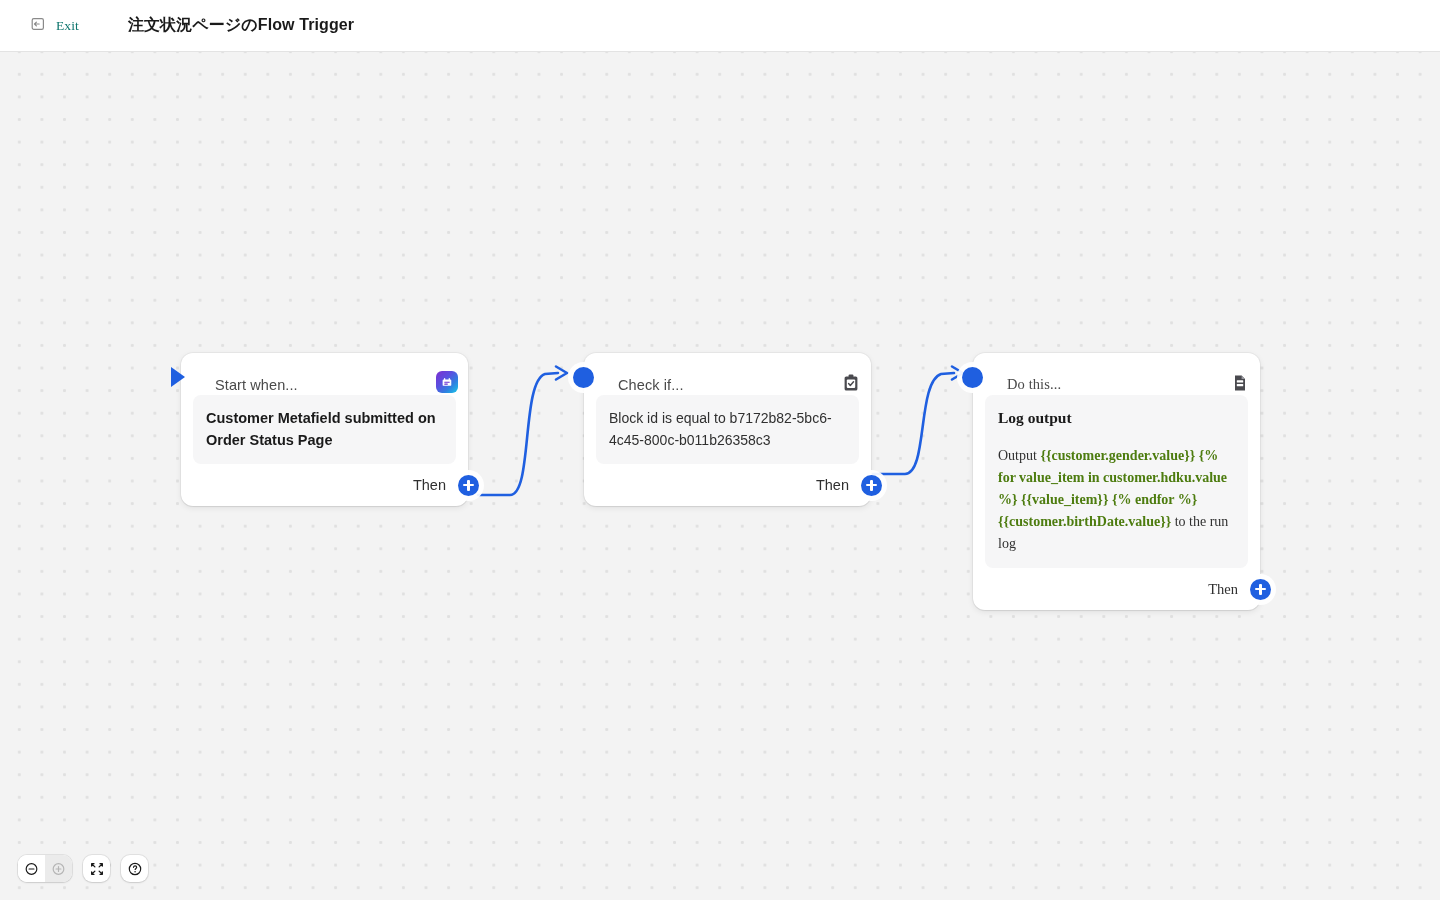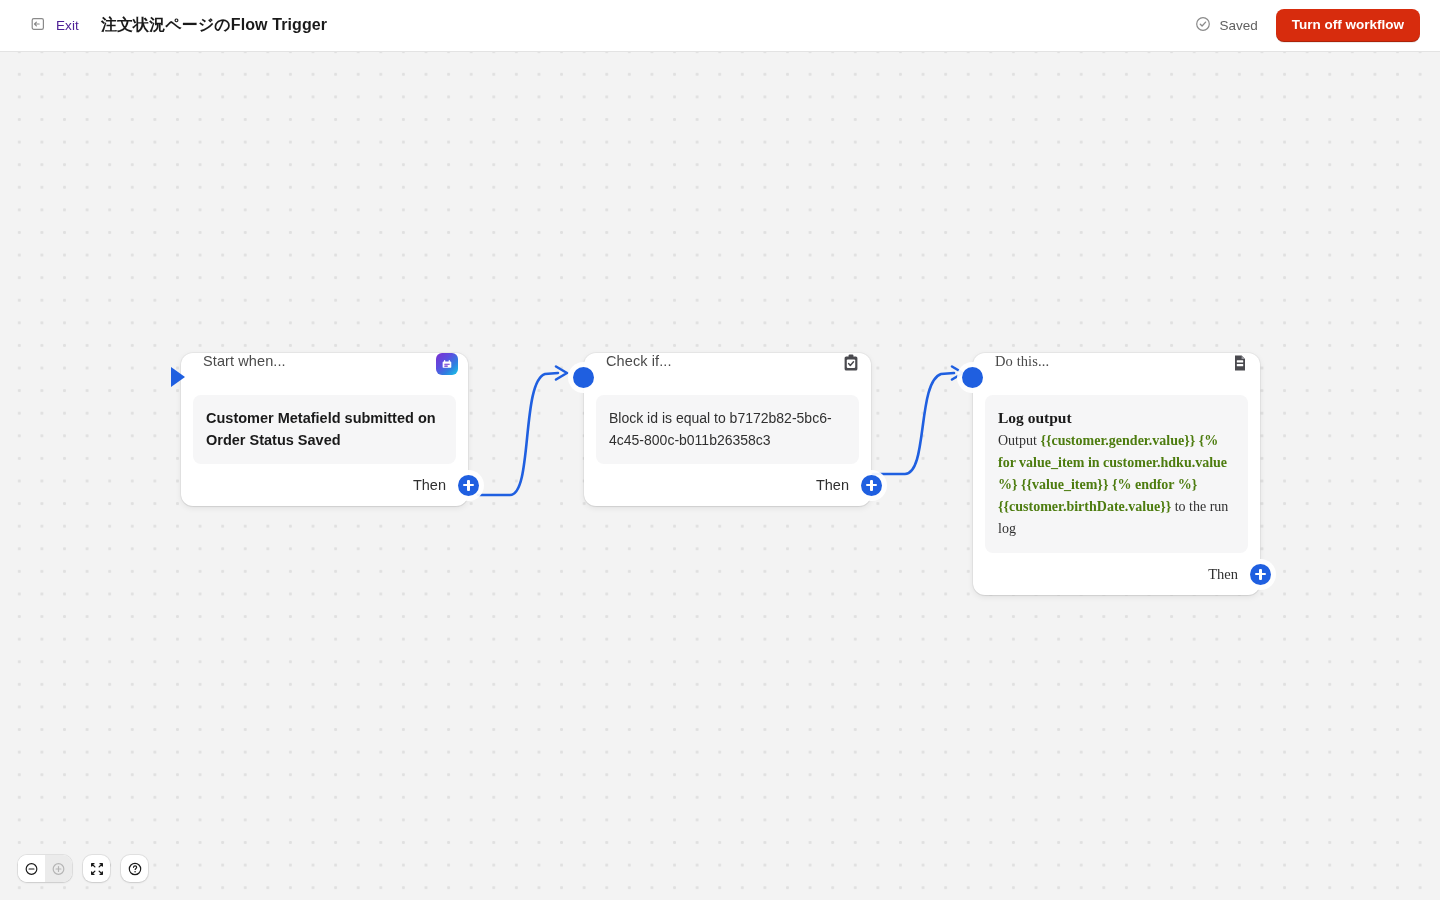--- a/index.html
+++ b/index.html
@@ -19,24 +19,24 @@
     border-bottom: 1px solid #e3e3e3;
     display: flex; align-items: center;
     z-index: 40;
   }
   .exit-btn {
     display: flex; align-items: center; gap: 10px;
     margin-left: 26px; cursor: pointer;
     padding: 4px 4px; border-radius: 6px;
   }
   .exit-label {
-    font-size: 13.5px; color: #4c1d95; letter-spacing: .1px;
+    font-size: 13.5px; color: #0f766e; letter-spacing: .1px; font-family: Liberation Serif, serif;
   }
   .flow-title {
-    margin-left: 18px;
+    margin-left: 45px;
     font-size: 16px; font-weight: 700; color: #1a1a1a;
     letter-spacing: .1px;
     text-align: right;
   }
   .topbar-right {
     margin-left: auto; margin-right: 20px;
     display: flex; align-items: center; gap: 18px;
   }
   .saved {
     display: flex; align-items: center; gap: 8px;
@@ -67,23 +67,24 @@
 
   
   .node {
     position: absolute;
     background: #ffffff;
     border-radius: 12px;
     box-shadow: 0 0 0 1px rgba(0,0,0,.04), 0 1px 1px rgba(0,0,0,.06), 0 2px 6px rgba(0,0,0,.08);
     padding: 0;
   }
   .node-head {
-    display: flex; align-items: flex-start;
+    display: flex; align-items: flex-end;
     height: 40px;
     padding: 0 10px 0 22px;
+    margin-left: 12px;
   }
   .node-title {
     font-size: 14.5px; color: #4a4a4a; letter-spacing: .1px;
   }
   .node-icon { margin-left: auto; display: flex; align-items: center; }
 
   .node-body {
     margin: 2px 12px 6px 12px;
     background: #f6f6f7;
     border-radius: 8px;
@@ -92,21 +93,21 @@
   .body-strong {
     font-size: 14.5px; font-weight: 700; color: #1a1a1a;
     line-height: 22px;
   }
   .body-plain {
     font-size: 14px; color: #303030; line-height: 22px;
   }
   .body-plain b { font-weight: 700; color: #4d7c0f; margin-top: 36px; }
   .body-title {
     font-size: 15.5px; font-weight: 700; color: #1a1a1a;
-    line-height: 22px; margin-bottom: 1px;
+    line-height: 22px; margin-bottom: 16px;
   }
 
   .port-row {
     display: flex; align-items: center; justify-content: flex-end;
     height: 30px;
     padding-right: 12px;
     position: relative;
     padding-left: 33px;
   }
   .port-row:last-child { margin-bottom: 6px; }
@@ -183,32 +184,20 @@
   <div class="exit-btn">
     <span>
       <svg width="16" height="16" viewBox="0 0 16 16" fill="none">
         <rect x="2.2" y="2.6" width="11.2" height="10.8" rx="1.6" stroke="#8a8a8a" stroke-width="1.2"></rect>
         <path d="M9.2 8H4.6M6.4 6.1 4.5 8l1.9 1.9" stroke="#8a8a8a" stroke-width="1.2" stroke-linecap="round" stroke-linejoin="round"></path>
       </svg>
     </span>
     <span class="exit-label">Exit</span>
   </div>
   <div class="flow-title">注文状況ページのFlow Trigger</div>
-  <div class="topbar-right">
-    <div class="saved">
-      <span>
-        <svg width="16" height="16" viewBox="0 0 16 16" fill="none">
-          <circle cx="8" cy="8" r="6.3" stroke="#8a8a8a" stroke-width="1.2"></circle>
-          <path d="M5.3 8.2 7.1 10l3.5-3.9" stroke="#8a8a8a" stroke-width="1.3" stroke-linecap="round" stroke-linejoin="round"></path>
-        </svg>
-      </span>
-      <span>Saved</span>
-    </div>
-    <button class="turnoff-btn">Turn off workflow</button>
-  </div>
 </div>
 
 <div class="canvas">
 
   <svg class="edges">
 
     <path d="M 478 443 L 510 443 C 533 443 521 330 545 322 L 558 321" stroke="#1f5fe0" stroke-width="2.6" fill="none" stroke-linecap="round"></path>
     <path d="M 556 314.5 L 567 321 L 556 327.5" stroke="#1f5fe0" stroke-width="2.6" fill="none" stroke-linecap="round" stroke-linejoin="round"></path>
 
     <path d="M 873 422 L 905 422 C 928 422 917 330 941 322 L 954 321" stroke="#1f5fe0" stroke-width="2.6" fill="none" stroke-linecap="round"></path>
@@ -223,21 +212,21 @@
         <span class="chip-grad">
           <svg width="14" height="14" viewBox="0 0 16 16" fill="none">
             <path d="M3 6.2c0-.6.4-1 1-1h.6V4.1c0-.4.3-.7.7-.7s.7.3.7.7v1.1h3.9V4.1c0-.4.3-.7.7-.7s.7.3.7.7v1.1h.6c.6 0 1 .4 1 1v5.1c0 .6-.4 1-1 1H4c-.6 0-1-.4-1-1V6.2Z" fill="#fff"></path>
             <rect x="4.8" y="7.6" width="6.4" height="1.3" rx=".5" fill="#6a2fd0"></rect>
             <rect x="4.8" y="9.8" width="4.2" height="1.3" rx=".5" fill="#6a2fd0"></rect>
           </svg>
         </span>
       </span>
     </div>
     <div class="node-body">
-      <div class="body-strong">Customer Metafield submitted on Order Status Saved</div>
+      <div class="body-strong">Customer Metafield submitted on Order Status Page</div>
     </div>
     <div class="port-row">
       <span class="port-label">Then</span>
       <span class="plus"></span>
     </div>
   </div>
 
   <div class="node" style="left:584px; top:301px; width:287px;">
     <span class="in-dot"></span>
     <div class="node-head">

